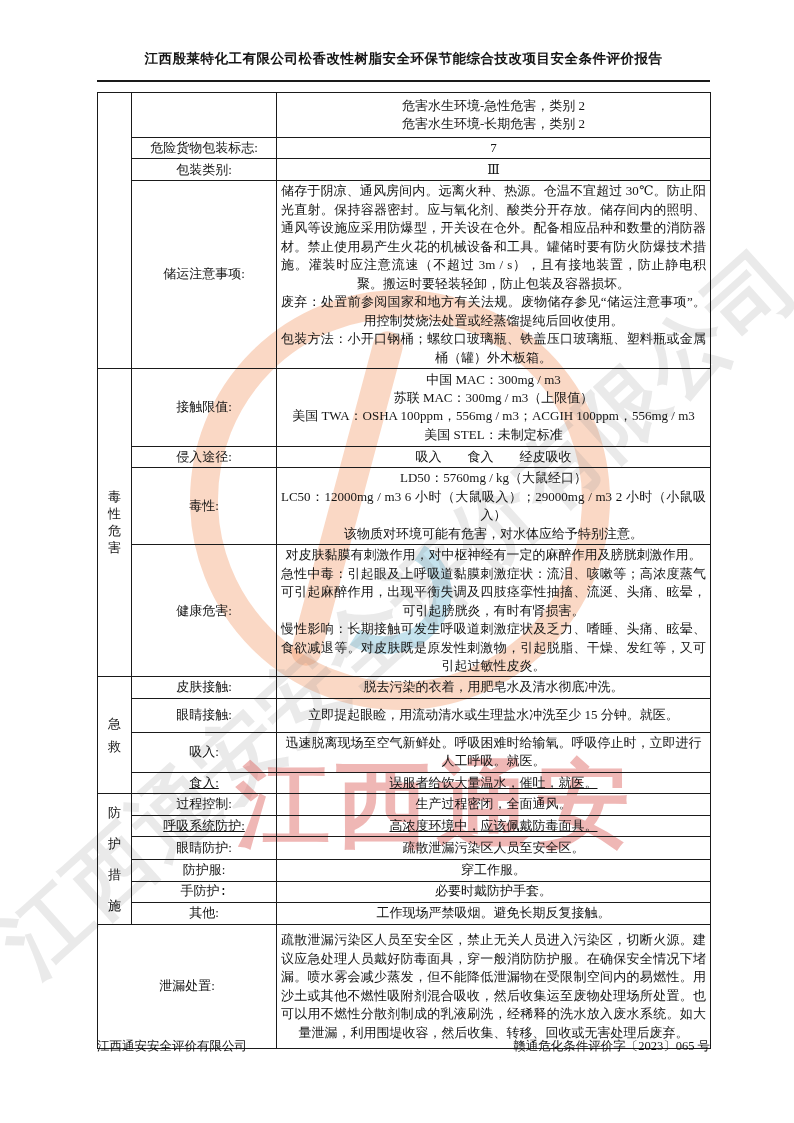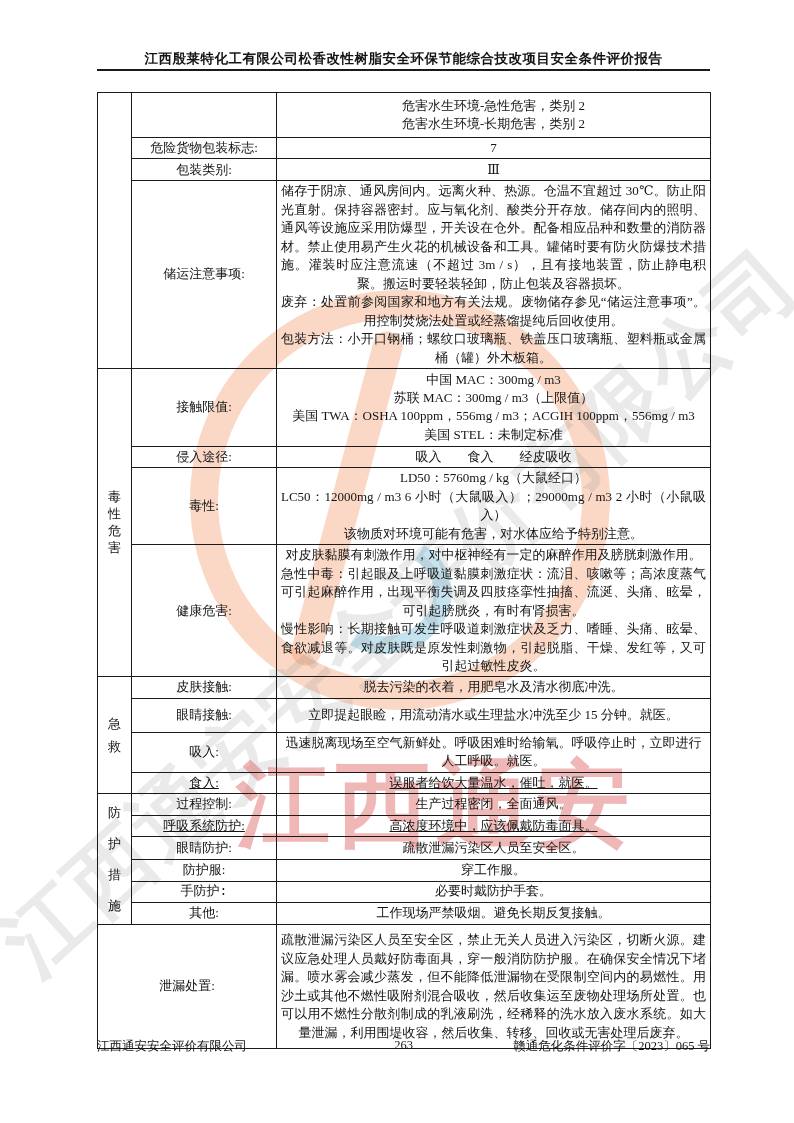--- a/index.html
+++ b/index.html
@@ -34,21 +34,21 @@
     border:18px solid transparent;
     border-bottom:18px solid rgba(126,193,217,0.45);
     border-right:18px solid rgba(126,193,217,0.45);
     border-radius:50%;transform:rotate(-12deg);
   }
   
   .content{position:relative;z-index:2;}
   .report-header{
     position:absolute;top:50px;left:97px;width:613px;
     text-align:center;font-size:13.5px;font-weight:600;letter-spacing:0.5px;
-    padding-bottom:1px;border-bottom:2px solid #1a1a1a;
+    padding-bottom:12px;border-bottom:2px solid #1a1a1a;
   }
   table.msds{
     position:absolute;top:92px;left:97px;width:613px;
     border-collapse:collapse;table-layout:fixed;
     font-size:13px;line-height:1.42;
   }
   table.msds td{border:1px solid #1a1a1a;padding:1px 4px;vertical-align:middle;}
   col.c-grp{width:34px;} col.c-lbl{width:145px;} col.c-val{width:434px;}
   td.lbl{text-align:center;}
   td.grp{text-align:center;padding:0;}
@@ -218,17 +218,16 @@
         <td class="lbl" colspan="2">泄漏处置:</td>
         <td class="val">
           <div class="just">疏散泄漏污染区人员至安全区，禁止无关人员进入污染区，切断火源。建议应急处理人员戴好防毒面具，穿一般消防防护服。在确保安全情况下堵漏。喷水雾会减少蒸发，但不能降低泄漏物在受限制空间内的易燃性。用沙土或其他不燃性吸附剂混合吸收，然后收集运至废物处理场所处置。也可以用不燃性分散剂制成的乳液刷洗，经稀释的洗水放入废水系统。如大量泄漏，利用围堤收容，然后收集、转移、回收或无害处理后废弃。</div>
         </td>
       </tr>
     </tbody>
       </table>
 
     <div class="report-footer">
       <span class="company">江西通安安全评价有限公司</span>
-      <span class="pageno">263</span>
       <span class="doc">赣通危化条件评价字〔2023〕065 号</span>
     </div>
   </div>
 </div>
 
 </body></html>

